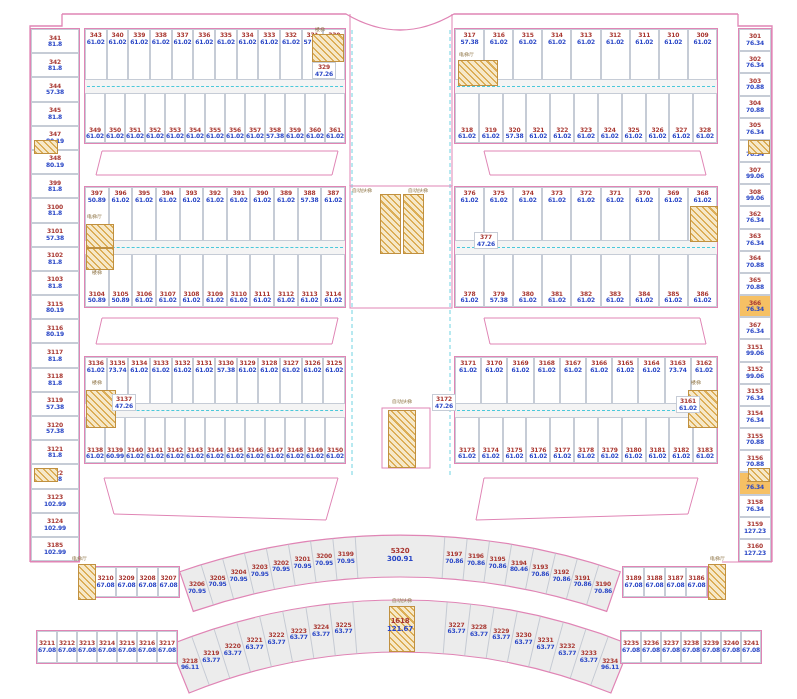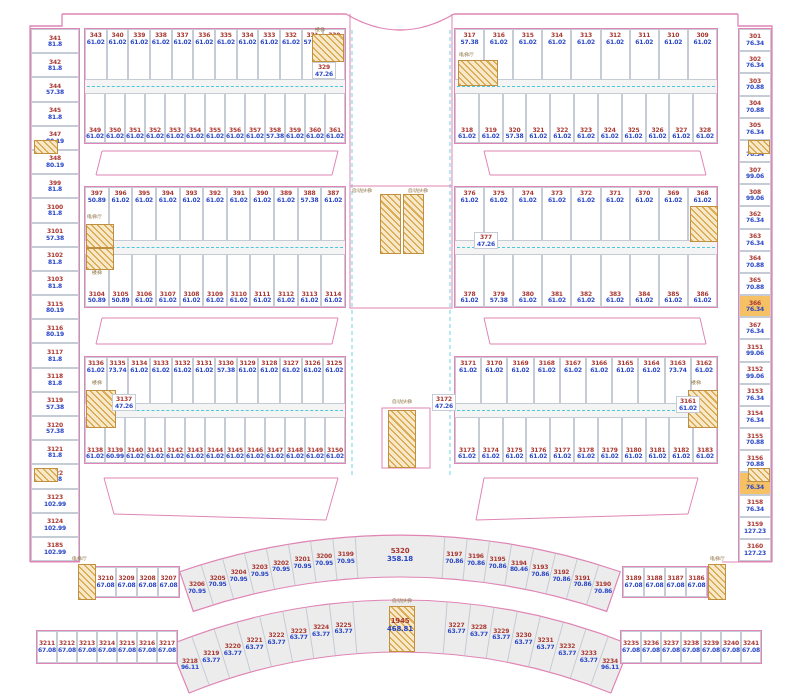--- a/index.html
+++ b/index.html
@@ -1048,21 +1048,21 @@
       <div class="arc-lab" style="left: 324.1px; top: 560.4px;">
         <span class="no">3200</span>
         <span class="ar">70.95</span>
       </div>
       <div class="arc-lab" style="left: 345.7px; top: 558.2px;">
         <span class="no">3199</span>
         <span class="ar">70.95</span>
       </div>
       <div class="arc-lab big" style="left: 400px; top: 556px;">
         <span class="no">5320</span>
-        <span class="ar">358.18</span>
+        <span class="ar">300.91</span>
       </div>
       <div class="arc-lab" style="left: 454.3px; top: 558.2px;">
         <span class="no">3197</span>
         <span class="ar">70.86</span>
       </div>
       <div class="arc-lab" style="left: 475.9px; top: 560.4px;">
         <span class="no">3196</span>
         <span class="ar">70.86</span>
       </div>
       <div class="arc-lab" style="left: 497.5px; top: 563.2px;">
@@ -1115,22 +1115,22 @@
       </div>
       <div class="arc-lab" style="left: 321.1px; top: 631.3px;">
         <span class="no">3224</span>
         <span class="ar">63.77</span>
       </div>
       <div class="arc-lab" style="left: 343.5px; top: 628.7px;">
         <span class="no">3225</span>
         <span class="ar">63.77</span>
       </div>
       <div class="arc-lab big" style="left: 400px; top: 626px;">
-        <span class="no">1945</span>
-        <span class="ar">468.81</span>
+        <span class="no">1618</span>
+        <span class="ar">121.67</span>
       </div>
       <div class="arc-lab" style="left: 456.5px; top: 628.7px;">
         <span class="no">3227</span>
         <span class="ar">63.77</span>
       </div>
       <div class="arc-lab" style="left: 478.9px; top: 631.3px;">
         <span class="no">3228</span>
         <span class="ar">63.77</span>
       </div>
       <div class="arc-lab" style="left: 501.3px; top: 634.8px;">

